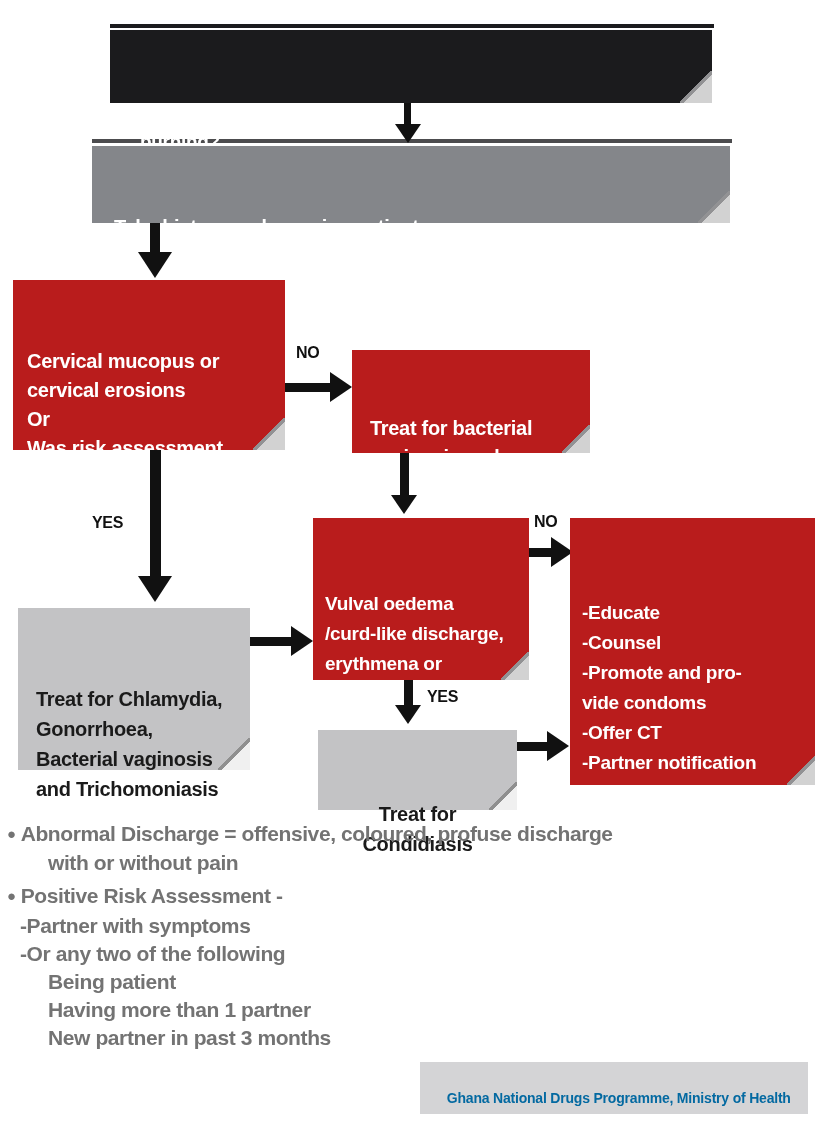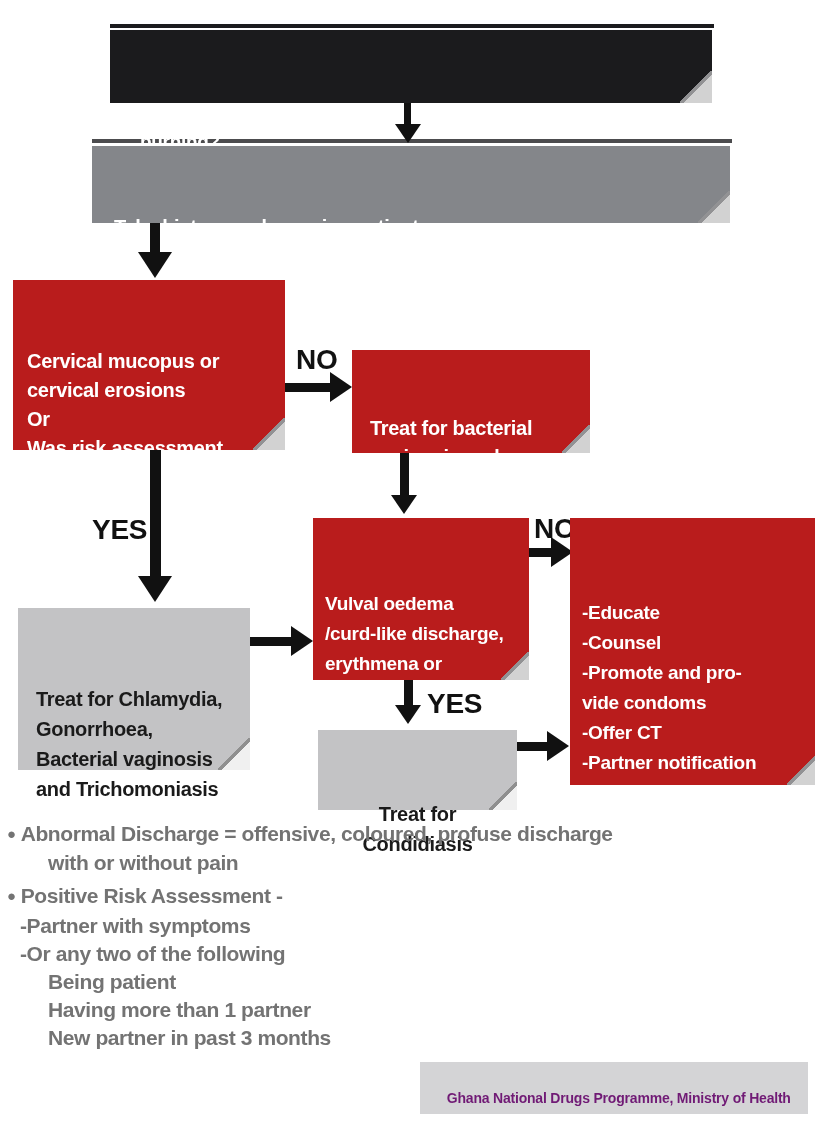--- a/index.html
+++ b/index.html
@@ -18,27 +18,27 @@
   
   .curl{position:absolute;right:0;bottom:0;width:32px;height:32px;}
   .curl-dark{background:linear-gradient(315deg,#d2d2d2 0%,#d2d2d2 44%,#929294 44%,#929294 53%,rgba(0,0,0,0) 53%);}
   .curl-light{background:linear-gradient(315deg,#f0f0f0 0%,#f0f0f0 44%,#8f8f8f 44%,#8f8f8f 53%,rgba(0,0,0,0) 53%);}
   
   .shaft{position:absolute;background:#111111;}
   .head{position:absolute;width:0;height:0;}
   .head-down{border-left:17px solid transparent;border-right:17px solid transparent;border-top:26px solid #111111;}
   .head-down-sm{border-left:13px solid transparent;border-right:13px solid transparent;border-top:19px solid #111111;}
   .head-right{border-top:15px solid transparent;border-bottom:15px solid transparent;border-left:22px solid #111111;}
-  .decision-label{position:absolute;color:#111111;font-size:28px;letter-spacing:-0.3px;}
+  .decision-label{position:absolute;color:#111111;font-size:16px;letter-spacing:-0.3px;}
   
   .note-line{position:absolute;color:#737373;font-size:21px;letter-spacing:-0.4px;white-space:pre;}
   .note-bullet{display:inline-block;font-size:15px;vertical-align:2px;margin-right:5px;}
   
   #footer-box{position:absolute;left:420px;top:1062px;width:388px;height:52px;background:#d4d4d6;
-    padding:5px 0 0 12px;box-sizing:border-box;font-size:14px;letter-spacing:-0.2px;color:#701a75;line-height:21px;white-space:pre;}
+    padding:5px 0 0 12px;box-sizing:border-box;font-size:14px;letter-spacing:-0.2px;color:#0369a1;line-height:21px;white-space:pre;}
 </style>
 </head>
 <body>
 
 <div id="canvas">
 
   <div class="toprule" style="left:110px;top:24px;width:604px;background:#1b1b1d;"></div>
   <div class="toprule" style="left:92px;top:139px;width:640px;background:#4c4c4e;"></div>
 
   <div class="box black-box" style="left:110px;top:30px;width:602px;height:73px;padding:7px 6px 0 30px;font-size:19px;line-height:30px;letter-spacing:-0.3px;">

